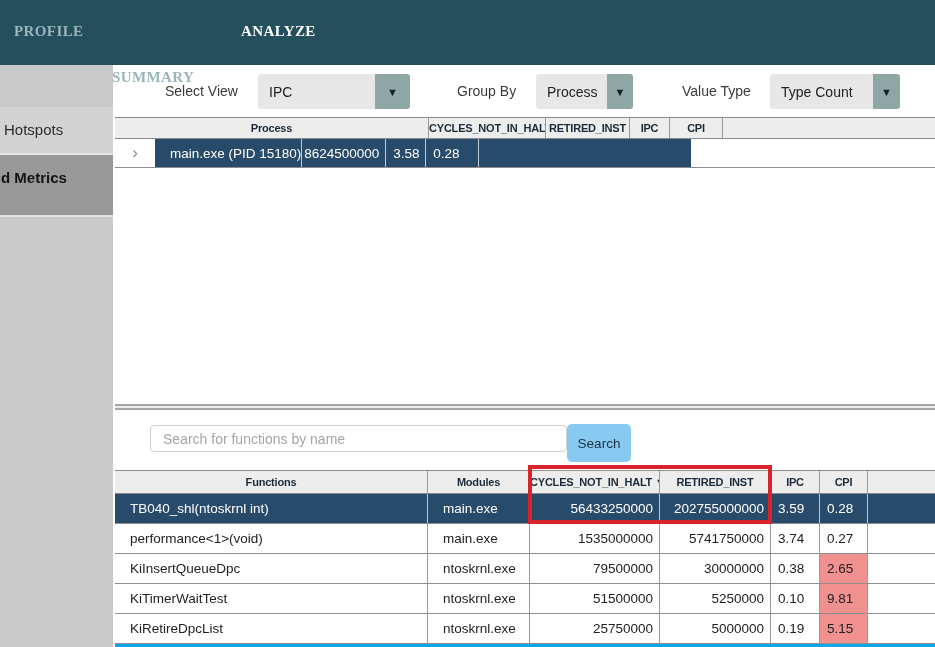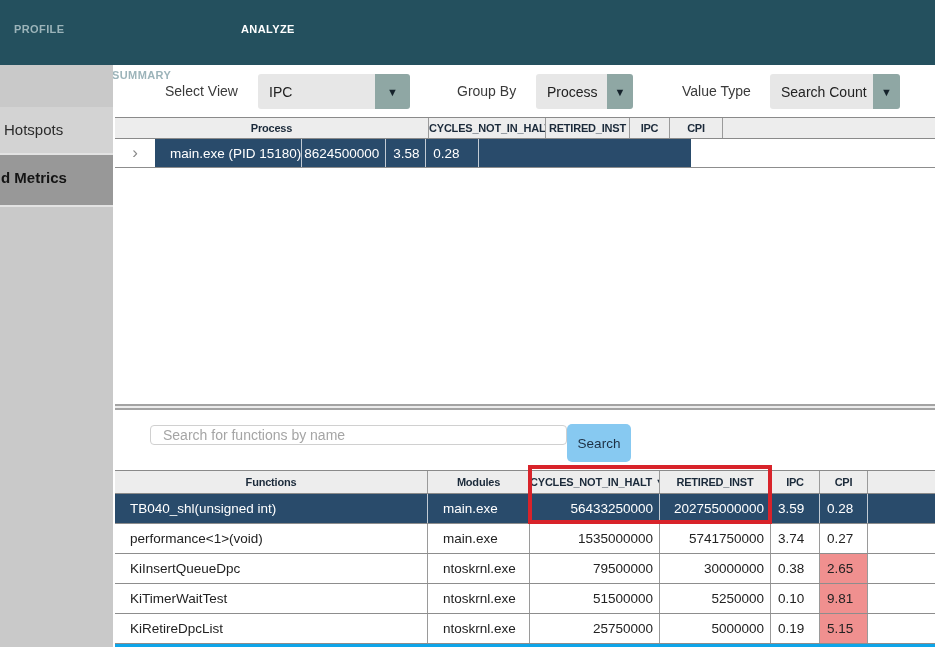--- a/index.html
+++ b/index.html
@@ -3,30 +3,30 @@
 <meta charset="utf-8">
 <style>
   html,body{margin:0;padding:0;}
   body{
     width:935px;height:647px;position:relative;background:#ffffff;
     font-family:"Liberation Sans",sans-serif;overflow:hidden;
     -webkit-font-smoothing:antialiased;
   }
   
   .topbar{position:absolute;left:0;top:0;width:935px;height:65px;background:#24505e;}
-  .tab{position:absolute;top:23px;font-size:11px;font-weight:bold;letter-spacing:.4px;color:#9cb4ba;cursor:default;}
+  .tab{position:absolute;top:23px;font-size:15px;font-weight:bold;letter-spacing:.4px;color:#9cb4ba;cursor:default;font-family:Liberation Serif, serif;}
   .tab.active{color:#ffffff;}
   .tab-profile{left:14px;}
   .tab-summary{left:112px;margin-top:46px;}
   .tab-analyze{left:241px;}
   
   .sidebar{position:absolute;left:0;top:65px;width:113px;height:582px;background:#c9c9c9;}
   .side-item{width:113px;font-size:15px;line-height:46px;padding-left:4px;box-sizing:border-box;color:#2b2b2b;white-space:nowrap;overflow:hidden;}
   .side-hotspots{height:46px;background:#d3d3d3;margin-top:42px;}
-  .side-metrics{height:54px;background:#989898;font-weight:bold;color:#141414;border-top:2px solid #e3e3e3;border-bottom:2px solid #e3e3e3;padding-left:1px;}
+  .side-metrics{height:64px;background:#989898;font-weight:bold;color:#141414;border-top:2px solid #e3e3e3;border-bottom:2px solid #e3e3e3;padding-left:1px;}
   
   .tb-label{position:absolute;top:83px;font-size:14px;color:#3a3a3a;}
   .lbl-view{left:165px;}
   .lbl-group{left:457px;}
   .lbl-value{left:682px;}
   .dropdown{position:absolute;top:74px;height:35px;display:flex;border-radius:3px;overflow:hidden;cursor:pointer;}
   .dd-field{background:#e7e7e7;font-size:14px;color:#222;display:flex;align-items:center;padding-left:11px;box-sizing:border-box;flex:1;}
   .dd-arrow{background:#8fa7a4;display:flex;align-items:center;justify-content:center;font-size:11px;color:#15222b;}
   .dd-view{left:258px;width:152px;}
   .dd-view .dd-arrow{width:35px;}
@@ -59,21 +59,21 @@
   .pc-expander{width:40px;background:#fff;color:#8a8a8a;font-size:17px;justify-content:center;border-right:none;cursor:pointer;}
   .pc-cycles{width:117px;}
   .pc-retired{width:84px;}
   .pc-ipc{width:40px;}
   .pc-cpi{width:53px;}
   .pc-fill{width:212px;border-right:none;}
   
   .splitter{position:absolute;left:115px;top:402px;width:820px;height:10px;cursor:row-resize;
     background:linear-gradient(#ffffff 0 2px,#a3a3a3 2px 4px,#ececec 4px 6px,#a3a3a3 6px 8px,#ffffff 8px);}
   
-  .search-input{position:absolute;left:150px;top:425px;width:417px;height:20px;border:1px solid #d0d0d0;border-radius:4px;box-sizing:border-box;padding:0 12px;font-size:14px;color:#333;font-family:"Liberation Sans",sans-serif;outline:none;}
+  .search-input{position:absolute;left:150px;top:425px;width:417px;height:27px;border:1px solid #d0d0d0;border-radius:4px;box-sizing:border-box;padding:0 12px;font-size:14px;color:#333;font-family:"Liberation Sans",sans-serif;outline:none;}
   .search-input::placeholder{color:#a5a5a5;}
   .search-btn{position:absolute;left:567px;top:424px;width:64px;height:38px;background:#87c9f1;border:none;border-radius:5px;font-size:13.5px;color:#1d3044;font-family:"Liberation Sans",sans-serif;cursor:pointer;}
   
   .functions-table{top:470px;border-bottom:7px solid #0ea5e9;}
   .functions-table .hrow{height:24px;}
   .functions-table .hcell{line-height:22px;}
   .functions-table .row{height:30px;}
   .fc-functions{width:313px;}
   .fc-modules{width:102px;}
   .fc-cycles{width:130px;}
@@ -105,21 +105,21 @@
 </div>
 
 <span class="tb-label lbl-group">Group By</span>
 <div class="dropdown dd-group">
   <span class="dd-field">Process</span>
   <span class="dd-arrow">▼</span>
 </div>
 
 <span class="tb-label lbl-value">Value Type</span>
 <div class="dropdown dd-value">
-  <span class="dd-field">Search Count</span>
+  <span class="dd-field">Type Count</span>
   <span class="dd-arrow">▼</span>
 </div>
 
 <div class="tbl process-table">
   <div class="hrow">
     <div class="hcell ph-process">Process</div>
     <div class="hcell ph-cycles">CYCLES_NOT_IN_HALT ▼</div>
     <div class="hcell ph-retired">RETIRED_INST</div>
     <div class="hcell ph-ipc">IPC</div>
     <div class="hcell ph-cpi">CPI</div>
@@ -145,21 +145,21 @@
     <div class="hcell fc-functions">Functions</div>
     <div class="hcell fc-modules">Modules</div>
     <div class="hcell fc-cycles">CYCLES_NOT_IN_HALT ▼</div>
     <div class="hcell fc-retired">RETIRED_INST</div>
     <div class="hcell fc-ipc">IPC</div>
     <div class="hcell fc-cpi">CPI</div>
     <div class="hcell fc-fill"></div>
   </div>
 
   <div class="row">
-    <div class="cell txt sel fc-functions">TB040_shl(unsigned int)</div>
+    <div class="cell txt sel fc-functions">TB040_shl(ntoskrnl int)</div>
     <div class="cell txt sel fc-modules">main.exe</div>
     <div class="cell num sel fc-cycles">56433250000</div>
     <div class="cell num sel fc-retired">202755000000</div>
     <div class="cell ratio sel fc-ipc">3.59</div>
     <div class="cell ratio sel fc-cpi">0.28</div>
     <div class="cell sel fc-fill"></div>
   </div>
 
   <div class="row">
     <div class="cell txt fc-functions">performance&lt;1&gt;(void)</div>

